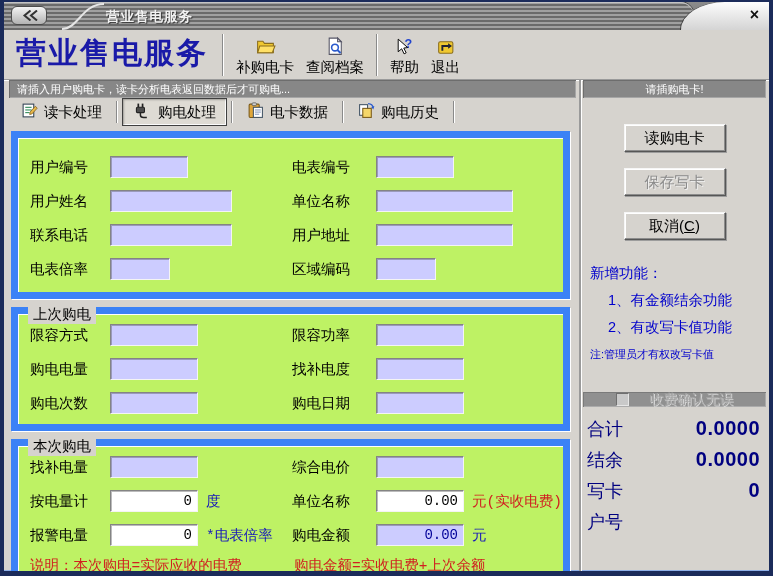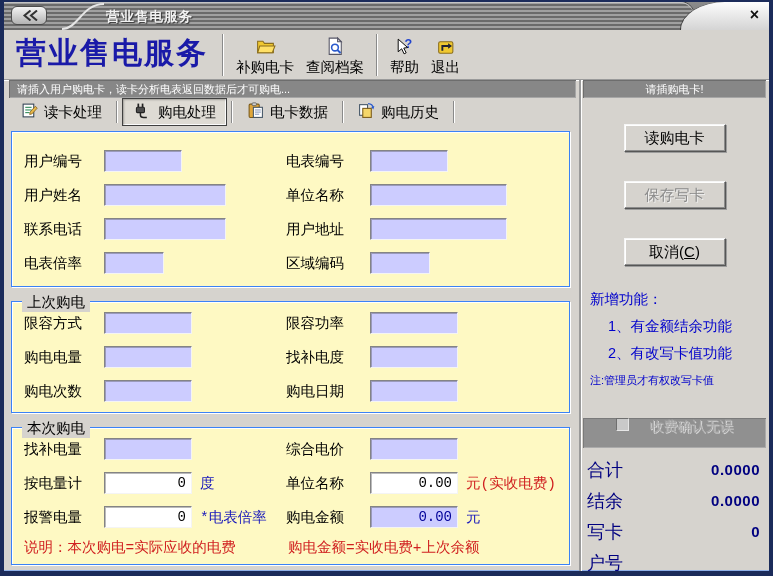--- a/index.html
+++ b/index.html
@@ -38,51 +38,51 @@
   
   .statusbar{ height:18px; background:#878787; color:#fff; font-size:11px; display:flex; align-items:center; padding:0 8px; box-shadow:inset 1px 1px 0 #6d6d6d, inset -1px -1px 0 #a6a6a6; white-space:nowrap; overflow:hidden;}
   .statusbar.side{ justify-content:center;}
   
   .tabbar{ height:28px; display:flex; align-items:center; padding-left:2px;}
   .tab{ display:flex; align-items:center; gap:6px; font-size:14.5px; padding:3px 10px; cursor:pointer; color:#000;}
   .tab.selected{ background:#dedbd4; border:1px solid #404040; box-shadow:inset 1px 1px 2px rgba(0,0,0,.28), inset -1px -1px 0 #fff;gap:8px;}
   .tabsep{ width:0; height:22px; border-left:1px solid #8a8a8a; border-right:1px solid #fff; margin:0 4px;}
   
   .form-area{ padding:5px 6px 0 2px;}
-  .group{ position:relative; border:1px solid #3b82f6; box-shadow:inset 1px 1px 0 #fff, 1px 1px 0 #fff; margin-bottom:14px; background:#fef9c3;}
+  .group{ position:relative; border:7px solid #3b82f6; box-shadow:inset 1px 1px 0 #fff, 1px 1px 0 #fff; margin-bottom:8px; background:#bef264;}
   .group .legend{ position:absolute; top:-9px; left:10px; background:#d6d3ce; padding:0 5px; font-size:14.5px;}
   .g1{ padding:12px 0 6px 0;}
   .g2,.g3{ padding:4px 0 4px 0;font-family:Liberation Mono, monospace;}
   .frow{ display:grid; grid-template-columns:80px 182px 84px 1fr; align-items:center; height:34px; padding-left:12px;}
   .flabel{ font-size:14.5px; color:#000; white-space:nowrap;}
   .fcell{ display:flex; align-items:center; gap:8px;}
   .inp{ height:22px; background:#ccccff; border:1px solid; border-color:#848484 #f4f4f4 #f4f4f4 #848484; box-shadow:inset 1px 1px 0 rgba(60,60,60,.35); font-size:14px; padding:0 5px; font-family:inherit;}
   .inp.w78{width:78px;} .inp.w122{width:122px;} .inp.w137{width:137px;} .inp.w60{width:60px;} .inp.w88{width:88px;}
   .inp.white{ background:#fff; text-align:right; color:#000;}
   .inp.amount{ text-align:right; color:#000099; }
   .suffix-blue{ color:#1515bb; font-size:14.5px; white-space:nowrap;}
   .suffix-red{ color:#d02020; font-size:14.5px; white-space:nowrap;}
   .noterow{ display:grid; grid-template-columns:264px 1fr; padding-left:12px; height:26px; align-items:center;}
   .note{ color:#d02020; font-size:14.5px; white-space:nowrap;}
   
   .sbtn{ display:block; width:102px; height:28px; margin:0 auto; background:#d6d3ce; font-size:15px; color:#000;
     border:1px solid; border-color:#f6f6f6 #565656 #565656 #f6f6f6; box-shadow:inset -1px -1px 0 #8c8c8c, inset 1px 1px 0 #fff, 1px 1px 0 #9c9c9c; cursor:pointer; font-family:inherit;}
-  .sbtn.first{ margin-top:26px;} .sbtn + .sbtn{ margin-top:29px;}
+  .sbtn.first{ margin-top:26px;} .sbtn + .sbtn{ margin-top:16px;}
   .sbtn.disabled{ color:#8a8a8a; text-shadow:1px 1px 0 #f0f0f0; cursor:default;}
   .features{ margin-top:20px; padding-left:7px; color:#0000cc; font-size:14.5px; line-height:27px; white-space:nowrap;}
   .features .indent{ padding-left:18px;}
   .features .fnote{ font-size:11px;}
-  .confirm-bar{ margin-top:24px; height:30px; background:#909090; display:flex; justify-content:center; gap:21px;
+  .confirm-bar{ margin-top:24px; height:15px; background:#909090; display:flex; align-items:center; justify-content:center; gap:21px;
     box-shadow:inset 1px 1px 0 #7a7a7a, inset -1px -1px 0 #ababab;}
   .cbx{ width:13px; height:13px; background:#c9c9c9; border:1px solid; border-color:#6f6f6f #e6e6e6 #e6e6e6 #6f6f6f; cursor:pointer;}
   .confirm-label{ color:#a9a9a9; font-size:14px; text-shadow:1px 1px 0 #d6d6d6;}
   .summary{ padding:6px 6px 0 4px;}
   .srow{ display:grid; grid-template-columns:62px 1fr; align-items:center; height:31px;}
   .slabel{ font-size:18px; color:#000080;}
-  .svalue{ font-size:15px; font-weight:bold; color:#000080; text-align:right; letter-spacing:0.5px;}
+  .svalue{ font-size:20px; font-weight:bold; color:#000080; text-align:right; letter-spacing:0.5px;}
 </style>
 </head>
 <body>
 
 <div class="window">
 
   <div class="titlebar">
     <div class="tb-stripes"></div>
     <div class="tb-light"></div>
     <svg class="tb-curve" width="46" height="28">

